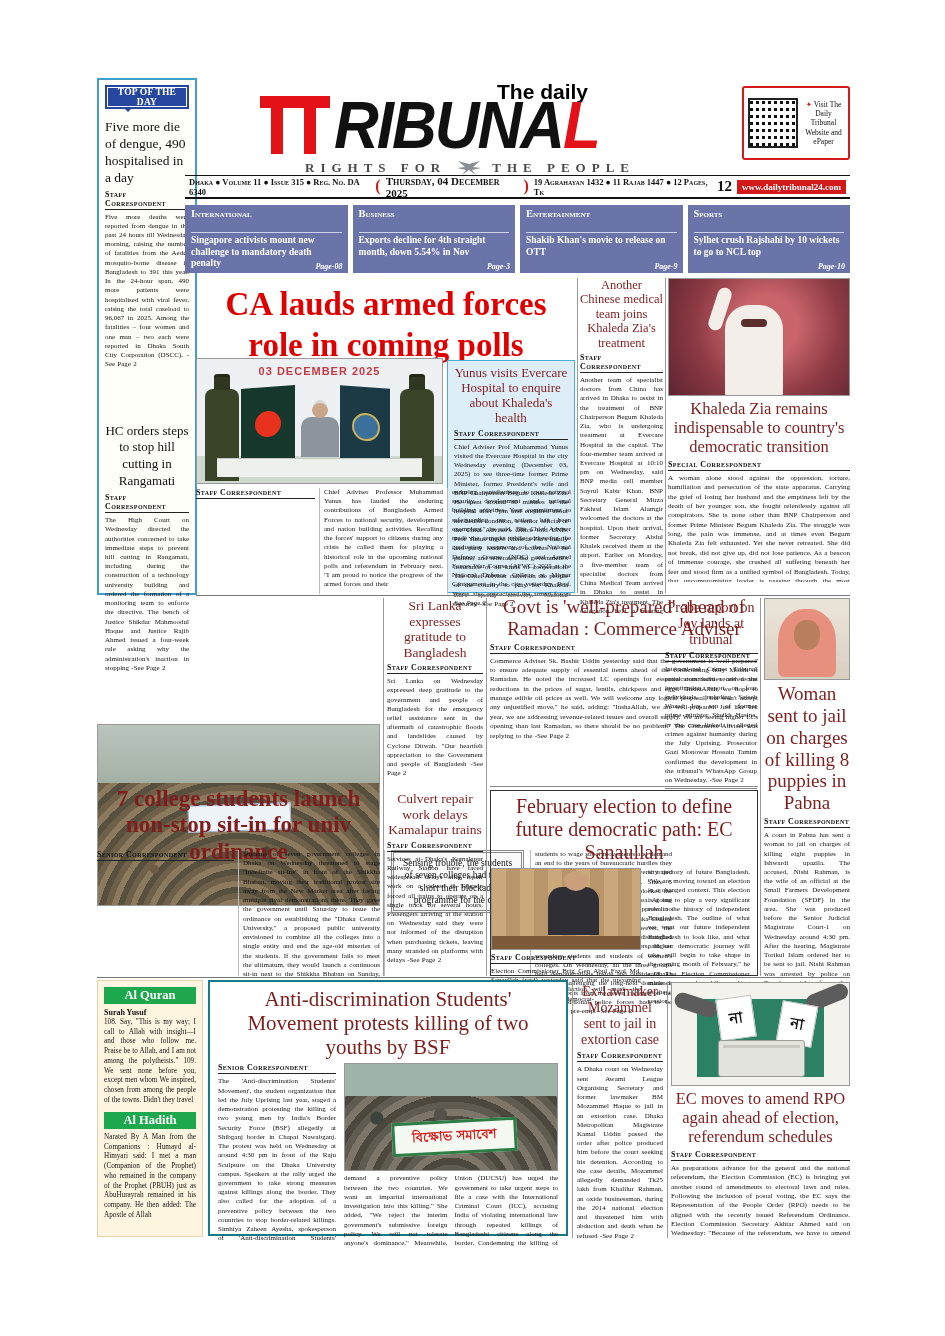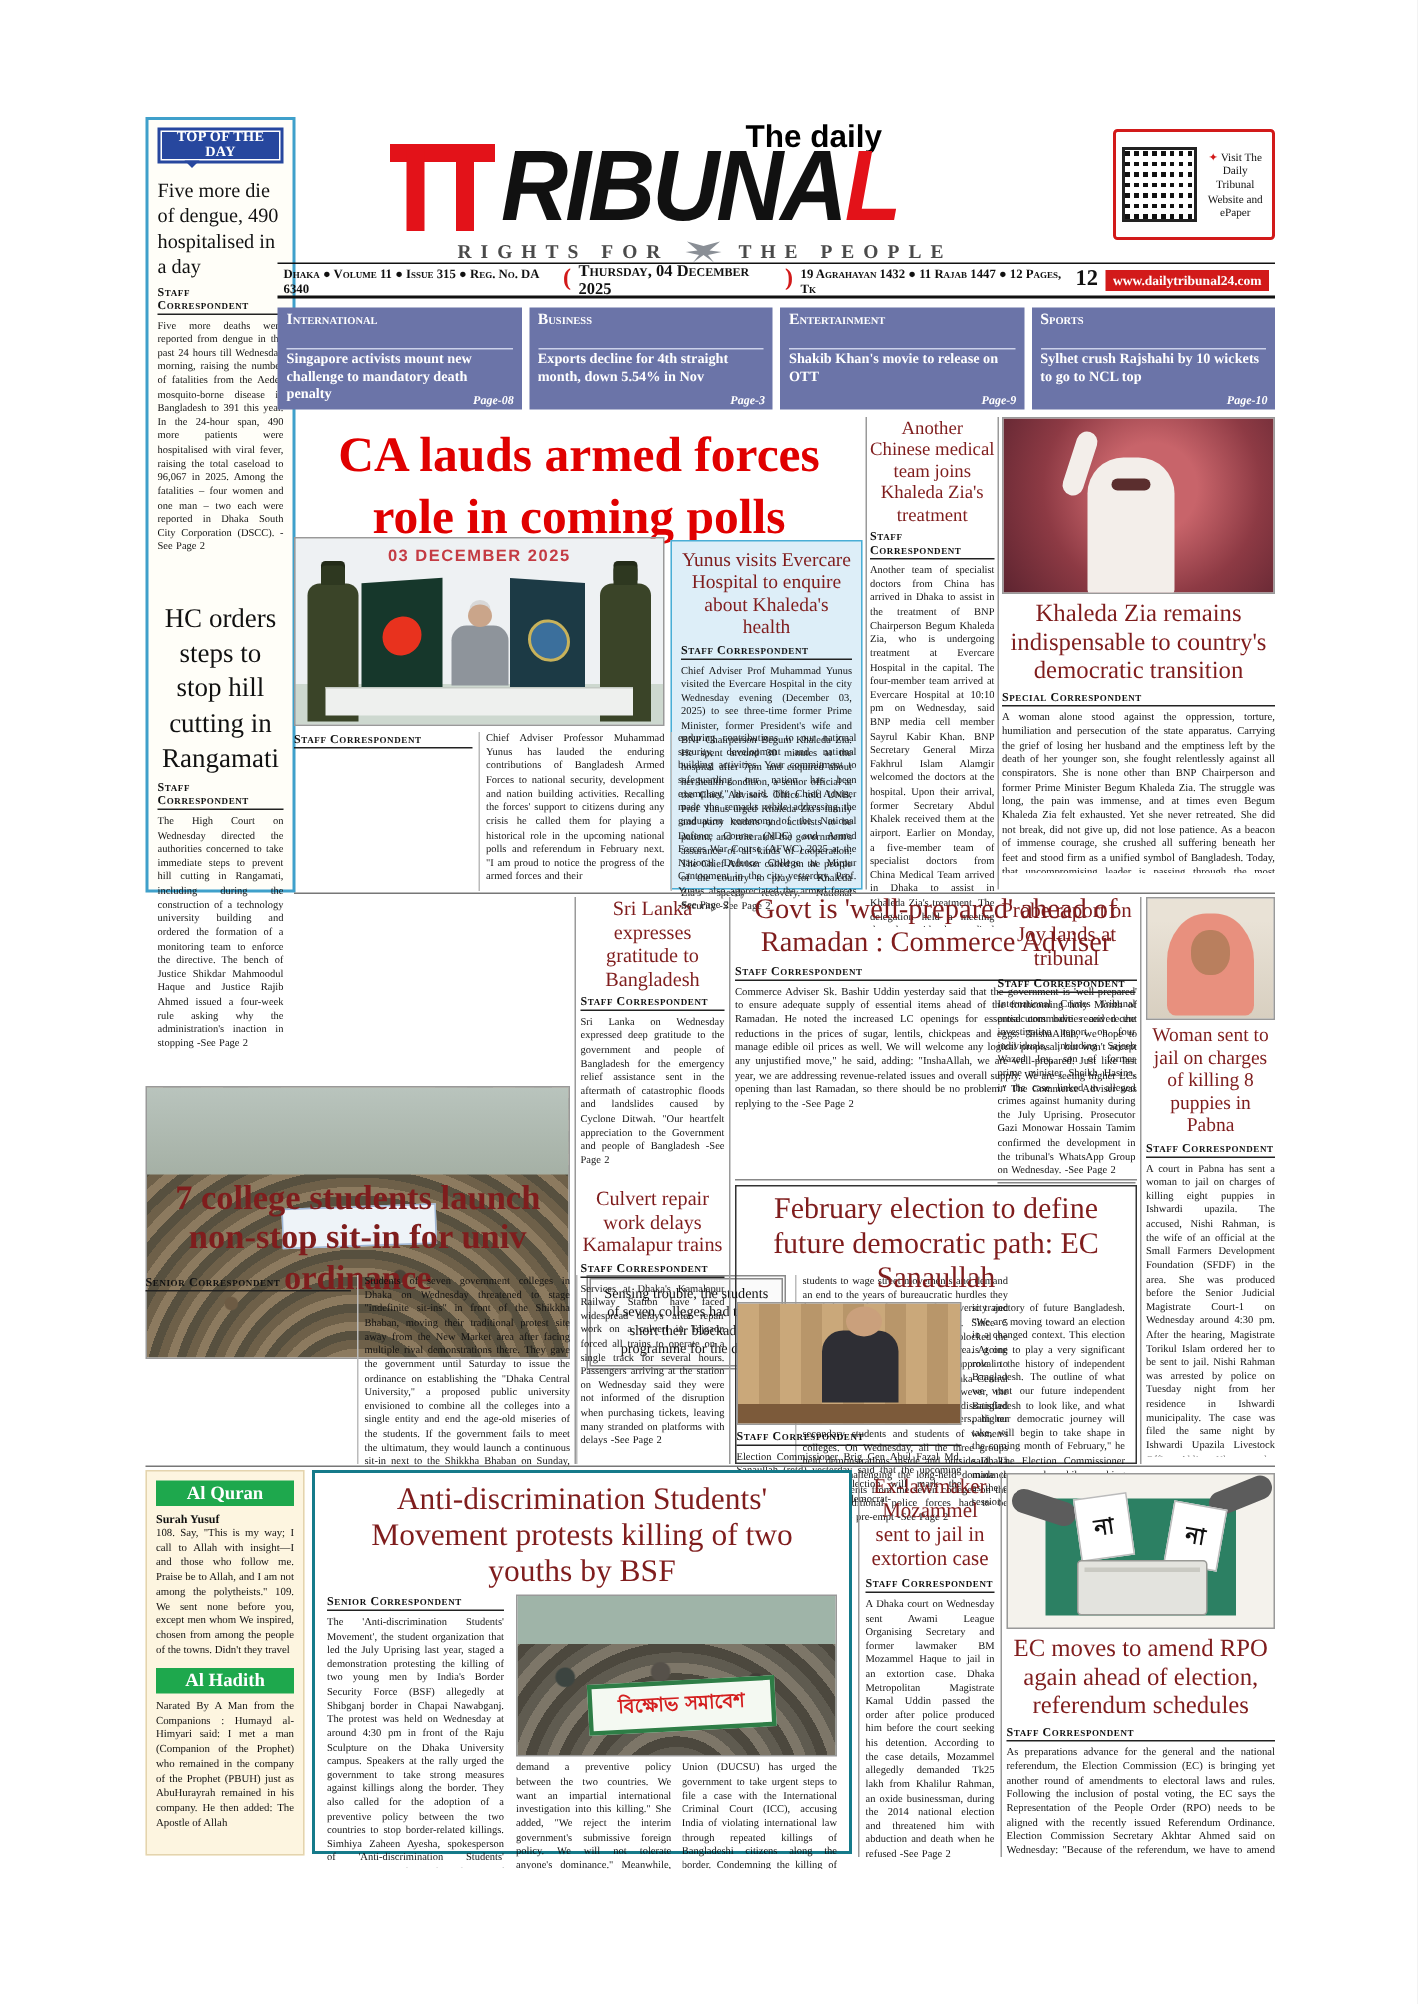--- a/index.html
+++ b/index.html
@@ -9,21 +9,21 @@
   .byline{font-weight:bold;font-variant:small-caps;font-size:8px;letter-spacing:.4px;border-bottom:1.2px solid #222;padding-bottom:1px;margin:3px 0 3px 0;}
   .body-txt{font-size:7px;line-height:1.32;text-align:justify;overflow:hidden;word-spacing:.5px;}
   .col-head{font-family:"Liberation Serif",serif;text-align:center;line-height:1.15;color:#7f1d1d;}
   .rule-v{position:absolute;width:1px;background:#9a9a9a;}
   .rule-h{position:absolute;height:1px;background:#777;}
   
   .sidebar{border:2px solid #3fa0cb;background:#fffef8;padding:5px 6px;box-sizing:border-box;}
   .topday{background:#27479e;color:#fff;font-weight:bold;font-size:9.5px;text-align:center;padding:2px 3px;outline:1px solid #fff;outline-offset:-3px;position:relative;letter-spacing:.2px;}
   .topday:after{content:"";position:absolute;left:18px;bottom:-8px;border:5px solid transparent;border-top-color:#27479e;}
   .side-head{font-size:13.5px;text-align:left;line-height:1.25;margin-top:10px;}
-  .side-head2{font-size:18px;text-align:center;line-height:1.3;margin-top:0;}
+  .side-head2{font-size:13px;text-align:center;line-height:1.3;margin-top:22px;}
   
   .daily{font-family:"Liberation Sans",sans-serif;font-weight:bold;color:#000000;font-size:21px;}
   .logo-row{display:flex;align-items:flex-end;font-style:italic;}
   .logo-mark{position:relative;width:74px;height:58px;}
   .logo-mark .t1,.logo-mark .t2{position:absolute;background:#e31219;}
   .logo-word{font-family:"Liberation Sans",sans-serif;font-weight:bold;font-size:62px;line-height:.85;letter-spacing:-2px;transform:scaleY(1.08);transform-origin:bottom;}
   .logo-l{color:#e31219;}
   .tagline{font-weight:bold;letter-spacing:6px;font-size:13px;color:#4a4a4a;display:flex;align-items:center;gap:10px;margin-top:2px;}
   .qrbox{border:2px solid #d21a1a;border-radius:3px;display:flex;align-items:center;gap:5px;padding:4px;box-sizing:border-box;background:#fff;}
   .qr{width:46px;height:46px;border:2px solid #222;background:
@@ -275,21 +275,21 @@
     <div class="col-head" style="font-size:14px;">Probe report on Joy lands at tribunal</div>
     <div class="byline">Staff Correspondent</div>
     <div class="body-txt" style="height:118px;">International Crimes Tribunal prosecutors have received the investigation report on four individuals, including Sajeeb Wazed Joy, son of former prime minister Sheikh Hasina, in the case linked to alleged crimes against humanity during the July Uprising. Prosecutor Gazi Monowar Hossain Tamim confirmed the development in the tribunal's WhatsApp Group on Wednesday.  -See Page 2</div>
   </div>
 
   <div class="abs" style="left:764px;top:598px;width:86px;">
     <div class="photo woman-photo" style="width:86px;height:82px;">
       <div class="wm-scarf"></div>
       <div class="wm-face"></div>
     </div>
-    <div class="col-head" style="font-size:13px;margin-top:3px;">Woman sent to jail on charges of killing 8 puppies in Pabna</div>
+    <div class="col-head" style="font-size:19px;margin-top:3px;">Woman sent to jail on charges of killing 8 puppies in Pabna</div>
     <div class="byline">Staff Correspondent</div>
     <div class="body-txt" style="height:196px;">A court in Pabna has sent a woman to jail on charges of killing eight puppies in Ishwardi upazila. The accused, Nishi Rahman, is the wife of an official at the Small Farmers Development Foundation (SFDF) in the area. She was produced before the Senior Judicial Magistrate Court-1 on Wednesday around 4:30 pm. After the hearing, Magistrate Torikul Islam ordered her to be sent to jail. Nishi Rahman was arrested by police on Tuesday night from her residence in Ishwardi municipality. The case was filed the same night by Ishwardi Upazila Livestock Officer Aklima Khatun under Section 7 of the Animal Welfare Act, 2019. Ishwardi Circle Additional  -See Page 2</div>
   </div>
 
   <div class="rule-h" style="left:97px;top:977px;width:753px;"></div>
 
   <div class="abs faith" style="left:97px;top:980px;width:106px;height:257px;">
     <div class="faith-head">Al Quran</div>
     <div class="faith-sub">Surah Yusuf</div>
     <div class="faith-txt" style="height:92px;overflow:hidden;">108. Say, "This is my way; I call to Allah with insight—I and those who follow me. Praise be to Allah, and I am not among the polytheists." 109. We sent none before you, except men whom We inspired, chosen from among the people of the towns. Didn't they travel</div>

